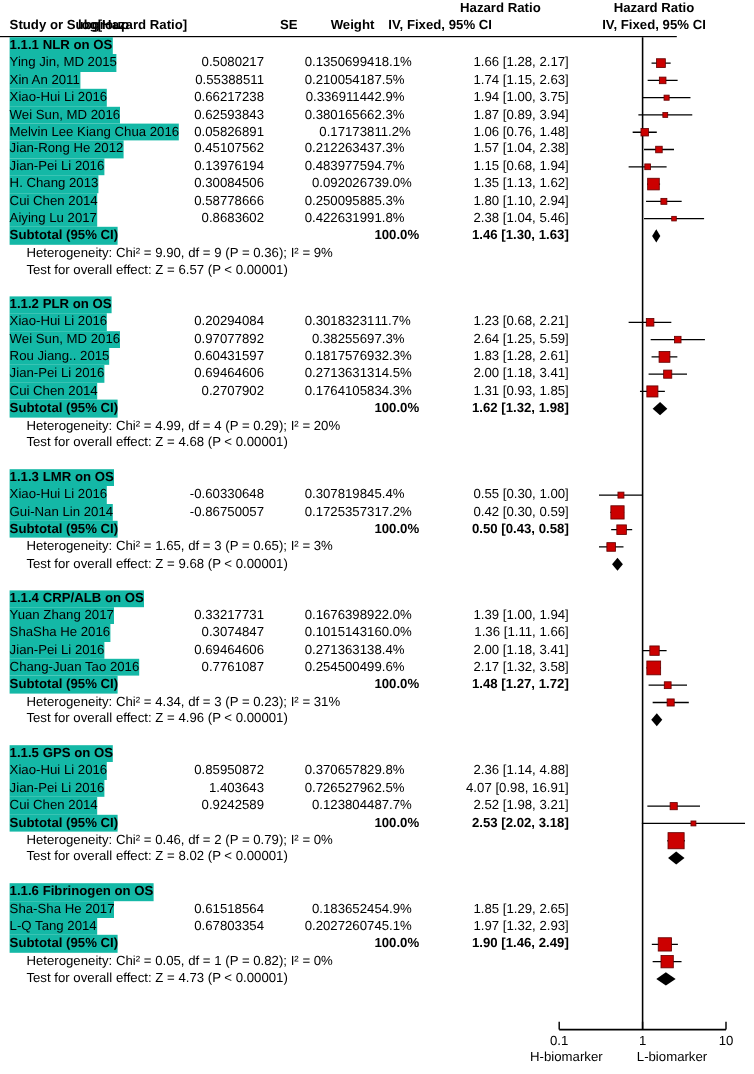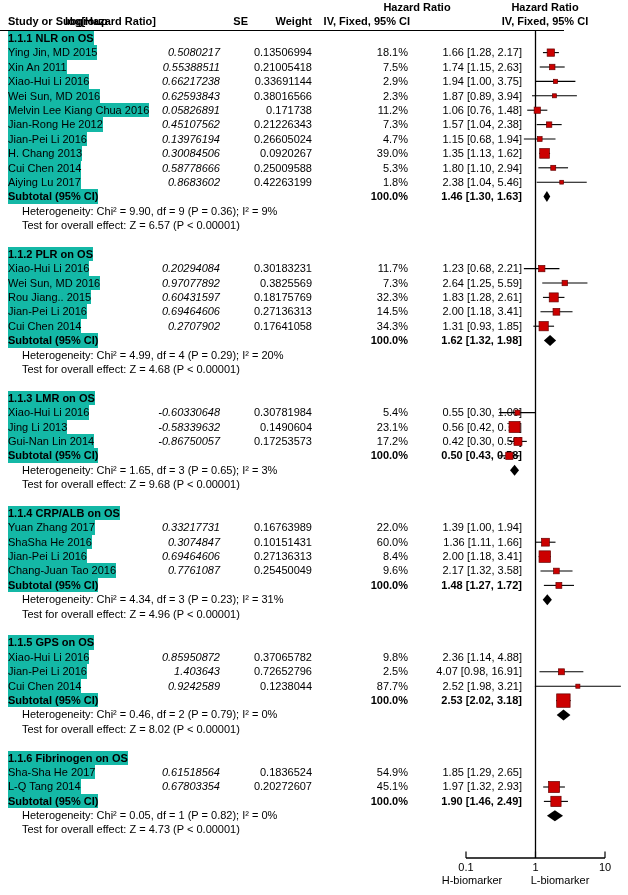--- a/index.html
+++ b/index.html
@@ -12,23 +12,23 @@
   .h-study{top:15px;left:8px;}
   .h-log{top:15px;right:408px;padding-left:15px;}
   .h-se{top:15px;right:316px;}
   .h-w{top:15px;right:252px;}
   .h-ci{top:15px;right:154px;}
   .h-ci2{top:15px;left:545px;transform:translateX(-50%);}
   #rows{position:absolute;top:31px;left:0;width:628px;}
   .row{display:flex;height:14.4px;line-height:14.4px;}
   .c-study{flex:0 0 148px;position:relative;}
   .nm{position:absolute;left:8px;top:0;white-space:nowrap;background:#14b8a6;}
-  .c-log{flex:0 0 72px;text-align:right;font-style:italic;}
+  .c-log{flex:0 0 72px;text-align:right;}
   .c-se{flex:0 0 92px;text-align:right;}
-  .c-w{flex:0 0 48px;text-align:right;margin-left:48px;}
+  .c-w{flex:0 0 48px;text-align:left;}
   .c-ci{flex:0 0 114px;text-align:right;}
   .full{padding-left:22px;white-space:nowrap;}
   .bold{font-weight:bold;}
   #plot{position:absolute;top:0;left:0;pointer-events:none;}
   #plot text{font-family:"Liberation Sans",sans-serif;font-size:11px;fill:#000;}
 </style>
 </head>
 <body>
 
 <div id="app">
@@ -104,21 +104,21 @@
         <span class="c-log">0.45107562</span>
         <span class="c-se">0.21226343</span>
         <span class="c-w">7.3%</span>
         <span class="c-ci">1.57 [1.04, 2.38]</span>
       </div>
       <div class="row">
         <span class="c-study">
           <span class="nm">Jian-Pei Li 2016</span>
         </span>
         <span class="c-log">0.13976194</span>
-        <span class="c-se">0.26605024</span>
+        <span class="c-se">0.48397759</span>
         <span class="c-w">4.7%</span>
         <span class="c-ci">1.15 [0.68, 1.94]</span>
       </div>
       <div class="row">
         <span class="c-study">
           <span class="nm">H. Chang 2013</span>
         </span>
         <span class="c-log">0.30084506</span>
         <span class="c-se">0.0920267</span>
         <span class="c-w">39.0%</span>
@@ -238,29 +238,20 @@
         <span class="c-ci bold"></span>
       </div>
       <div class="row">
         <span class="c-study">
           <span class="nm">Xiao-Hui Li 2016</span>
         </span>
         <span class="c-log">-0.60330648</span>
         <span class="c-se">0.30781984</span>
         <span class="c-w">5.4%</span>
         <span class="c-ci">0.55 [0.30, 1.00]</span>
-      </div>
-      <div class="row">
-        <span class="c-study">
-          <span class="nm">Jing Li 2013</span>
-        </span>
-        <span class="c-log">-0.58339632</span>
-        <span class="c-se">0.1490604</span>
-        <span class="c-w">23.1%</span>
-        <span class="c-ci">0.56 [0.42, 0.75]</span>
       </div>
       <div class="row">
         <span class="c-study">
           <span class="nm">Gui-Nan Lin 2014</span>
         </span>
         <span class="c-log">-0.86750057</span>
         <span class="c-se">0.17253573</span>
         <span class="c-w">17.2%</span>
         <span class="c-ci">0.42 [0.30, 0.59]</span>
       </div>

